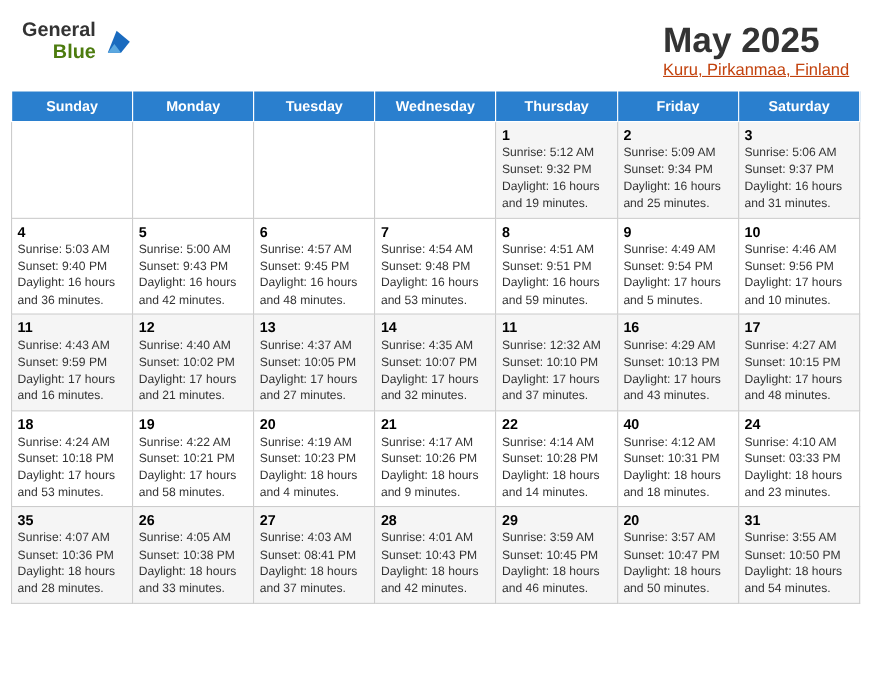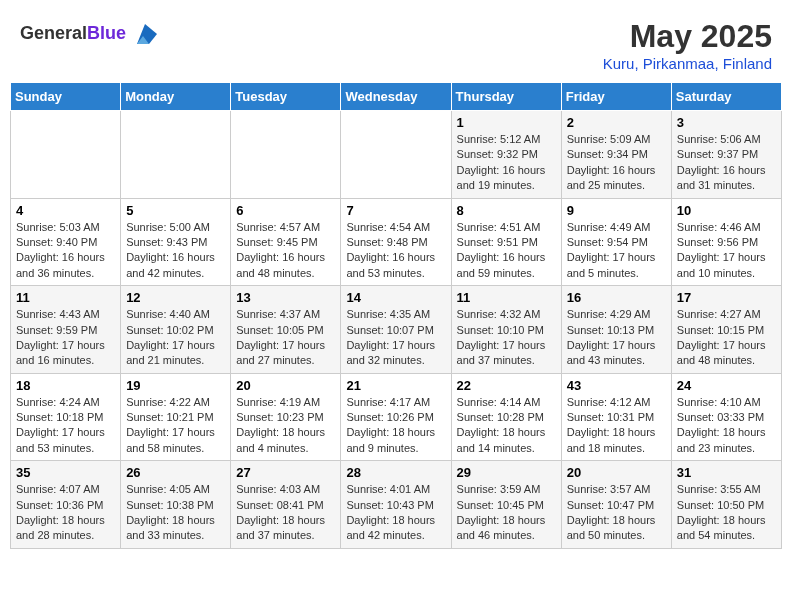--- a/index.html
+++ b/index.html
@@ -14,35 +14,35 @@
       display: flex;
       justify-content: space-between;
       align-items: flex-start;
       padding: 8px 10px 4px 10px;
     }
     .logo {
       display: flex;
       align-items: center;
     }
     .title-block {
-      text-align: right;
+      text-align: left;
     }
     .calendar-table {
       width: 100%;
       border-collapse: collapse;
       margin-top: 6px;
       font-size: 11px;
     }
     .calendar-table thead th {
       background-color: #2a7fce;
       color: #fff;
       font-size: 13px;
       font-weight: bold;
       padding: 6px 4px;
-      text-align: left;
+      text-align: center;
       border: 1px solid #fff;
     }
     .calendar-table tbody td {
       vertical-align: top;
       border: 1px solid #ccc;
       padding: 4px 5px;
       min-width: 100px;
       min-height: 75px;
       background: #fff;
     }
@@ -65,32 +65,32 @@
     }
     .empty-cell {
       background: #fff !important;
     }
   </style>
 </head>
 <body>
 
 <div class="header-row">
   <div class="logo">
-    <div style="display:flex; align-items:flex-end; line-height:1.1;justify-content:center;">
+    <div style="display:flex; flex-direction:column; align-items:flex-end; line-height:1.1;justify-content:center;">
       <span style="font-size:18px; font-weight:bold; color:#333;">General</span>
-      <span style="font-size:18px; font-weight:bold; color:#6d28d9;">Blue</span>
+      <span style="font-size:18px; font-weight:bold; color:#4d7c0f;">Blue</span>
     </div>
     <svg width="32" height="32" viewBox="0 0 32 32" style="margin-left:3px;">
       <polygon points="8,26 16,6 28,16 20,26" fill="#1a6bbf"></polygon>
       <polygon points="8,26 20,26 14,18" fill="#5ba8e0"></polygon>
     </svg>
   </div>
   <div class="title-block">
     <div style="font-size:32px; font-weight:bold; color:#333;">May 2025</div>
-    <div style="font-size:15px; color:#1d4ed8;">Kuru, Pirkanmaa, Finland</div>
+    <div style="font-size:15px; color:#c2410c;text-decoration:underline;">Kuru, Pirkanmaa, Finland</div>
   </div>
 </div>
 
 <table class="calendar-table">
   <thead>
     <tr>
     <th>Sunday</th>
         <th>Monday</th>
         <th>Tuesday</th>
         <th>Wednesday</th>
@@ -188,21 +188,21 @@
 Daylight: 17 hours and 27 minutes.</div>
         </td>
         <td>
           <span class="day-number">14</span>
           <div class="day-info">Sunrise: 4:35 AM
 Sunset: 10:07 PM
 Daylight: 17 hours and 32 minutes.</div>
         </td>
         <td>
           <span class="day-number">11</span>
-          <div class="day-info">Sunrise: 4:32 AM
+          <div class="day-info">Sunrise: 12:32 AM
 Sunset: 10:10 PM
 Daylight: 17 hours and 37 minutes.</div>
         </td>
         <td>
           <span class="day-number">16</span>
           <div class="day-info">Sunrise: 4:29 AM
 Sunset: 10:13 PM
 Daylight: 17 hours and 43 minutes.</div>
         </td>
         <td>
@@ -237,21 +237,21 @@
 Sunset: 10:26 PM
 Daylight: 18 hours and 9 minutes.</div>
         </td>
         <td>
           <span class="day-number">22</span>
           <div class="day-info">Sunrise: 4:14 AM
 Sunset: 10:28 PM
 Daylight: 18 hours and 14 minutes.</div>
         </td>
         <td>
-          <span class="day-number">43</span>
+          <span class="day-number">40</span>
           <div class="day-info">Sunrise: 4:12 AM
 Sunset: 10:31 PM
 Daylight: 18 hours and 18 minutes.</div>
         </td>
         <td>
           <span class="day-number">24</span>
           <div class="day-info">Sunrise: 4:10 AM
 Sunset: 03:33 PM
 Daylight: 18 hours and 23 minutes.</div>
         </td>

